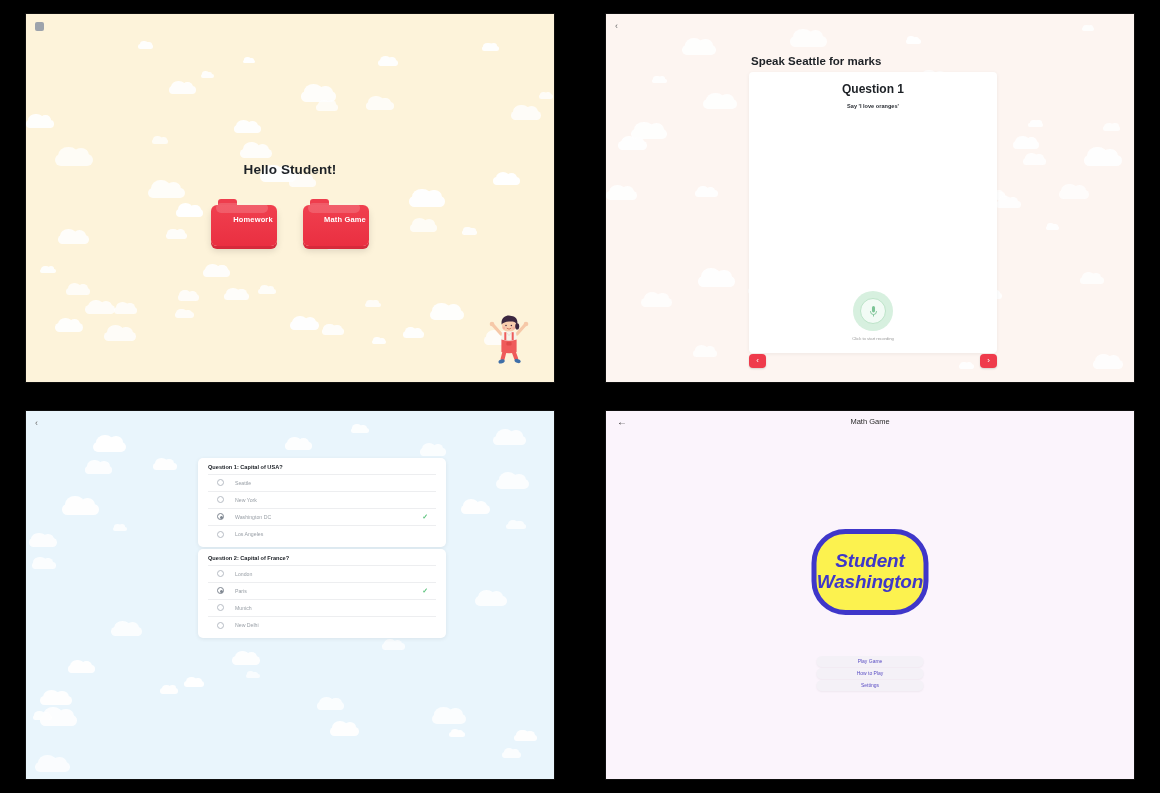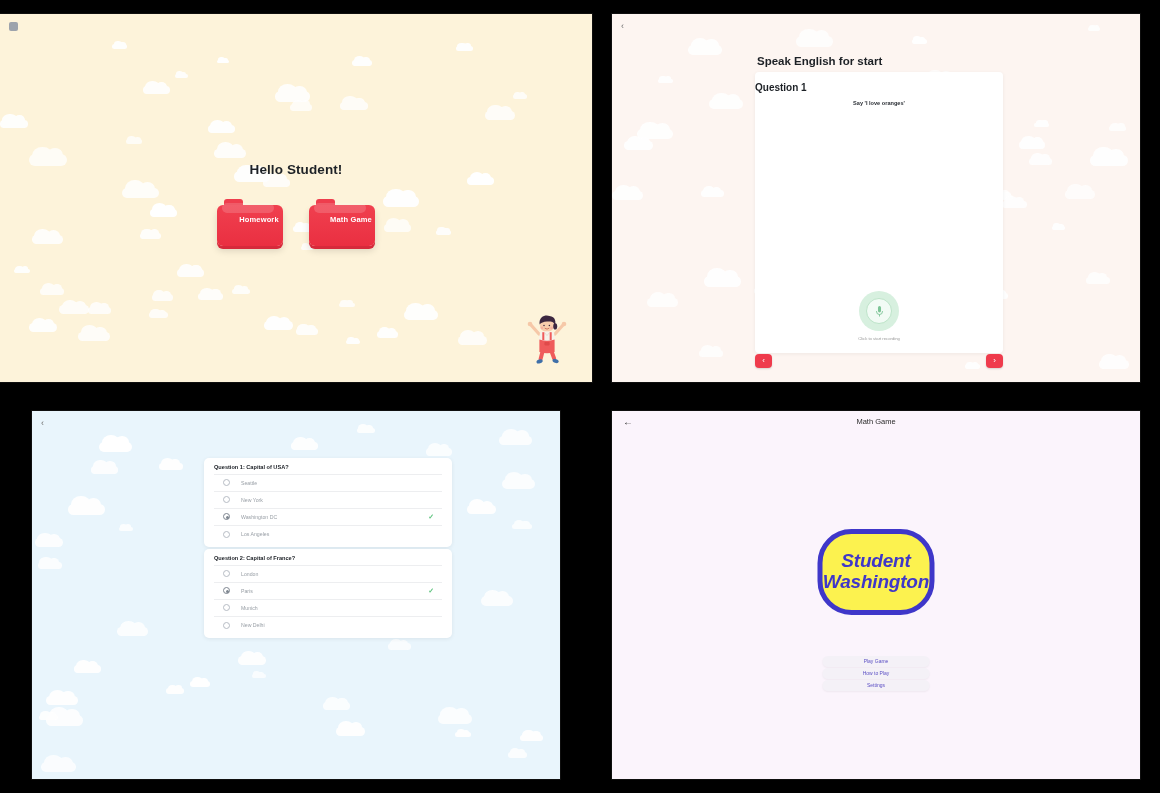--- a/index.html
+++ b/index.html
@@ -31,21 +31,21 @@
     border-radius: 40px;
     opacity: .95;
   }
   .cloud::before, .cloud::after {
     content: ""; position: absolute; background: #fff; border-radius: 50%;
   }
   .cloud::before { width: 55%; height: 150%; left: 8%; top: -65%; }
   .cloud::after  { width: 42%; height: 128%; right: 10%; top: -52%; }
 
   
-  #panel-home { width: 592px; height: 368px; background: #FDF3DA; }
+  #panel-home { width: 528px; height: 368px; background: #FDF3DA; }
   .home-corner-icon {
     position: absolute; left: 9px; top: 8px;
     width: 9px; height: 9px; border-radius: 2px;
     background: #8c94a3; opacity: .85;
   }
   .home-center {
     position: absolute; left: 0; right: 0; top: 148px;
     display: flex; flex-direction: column; align-items: center;
   }
   .home-title {
@@ -90,22 +90,22 @@
     position: absolute; left: 145px; top: 41px;
     font-size: 11.5px; font-weight: bold; color: #1d2126;
   }
   .speak-card {
     position: absolute; left: 143px; top: 58px;
     width: 248px; height: 281px;
     background: #fff; border-radius: 4px;
     box-shadow: 0 1px 4px rgba(0,0,0,.06);
   }
   .speak-qnum {
-    margin-top: 10px; text-align: left;
-    font-size: 10px; font-weight: bold; color: #1d2126;
+    margin-top: 10px; text-align: center;
+    font-size: 12px; font-weight: bold; color: #1d2126;
   }
   .speak-prompt {
     margin-top: 7px; text-align: center;
     font-size: 5.6px; font-weight: bold; color: #2b2f35;
   }
   .mic-wrap {
     position: absolute; left: 0; right: 0; bottom: 12px;
     display: flex; flex-direction: column; align-items: center;
   }
   .mic-btn {
@@ -370,21 +370,21 @@
           <div class="cloud" style="width: 14.5667px; height: 4.37001px; left: 422.423px; top: 108.491px; opacity: 0.96;"></div>
           <div class="cloud" style="width: 24.7594px; height: 7.42782px; left: 223.762px; top: 144.637px; opacity: 0.79;"></div>
           <div class="cloud" style="width: 17.4101px; height: 5.22302px; left: 497.002px; top: 111.864px; opacity: 0.81;"></div>
           <div class="cloud" style="width: 30.2294px; height: 9.06882px; left: 35.4061px; top: 283.259px; opacity: 0.81;"></div>
           <div class="cloud" style="width: 21.0046px; height: 6.30139px; left: 215.202px; top: 311.257px; opacity: 0.93;"></div>
           <div class="cloud" style="width: 23.388px; height: 7.01639px; left: 416.983px; top: 143.306px; opacity: 0.89;"></div>
         </div>
 
       <div class="chev-back">‹</div>
 
-      <div class="speak-title">Speak English for start</div>
+      <div class="speak-title">Speak Seattle for marks</div>
 
       <div class="speak-card">
         <div class="speak-qnum">Question 1</div>
         <div class="speak-prompt">Say 'I love oranges'</div>
 
         <div class="mic-wrap">
           <div class="mic-btn">
             <div class="mic-inner">
               <svg class="mic-glyph" viewBox="0 0 10 14">
                 <rect x="3.3" y="1" width="3.4" height="7" rx="1.7" fill="#7cc496"></rect>

